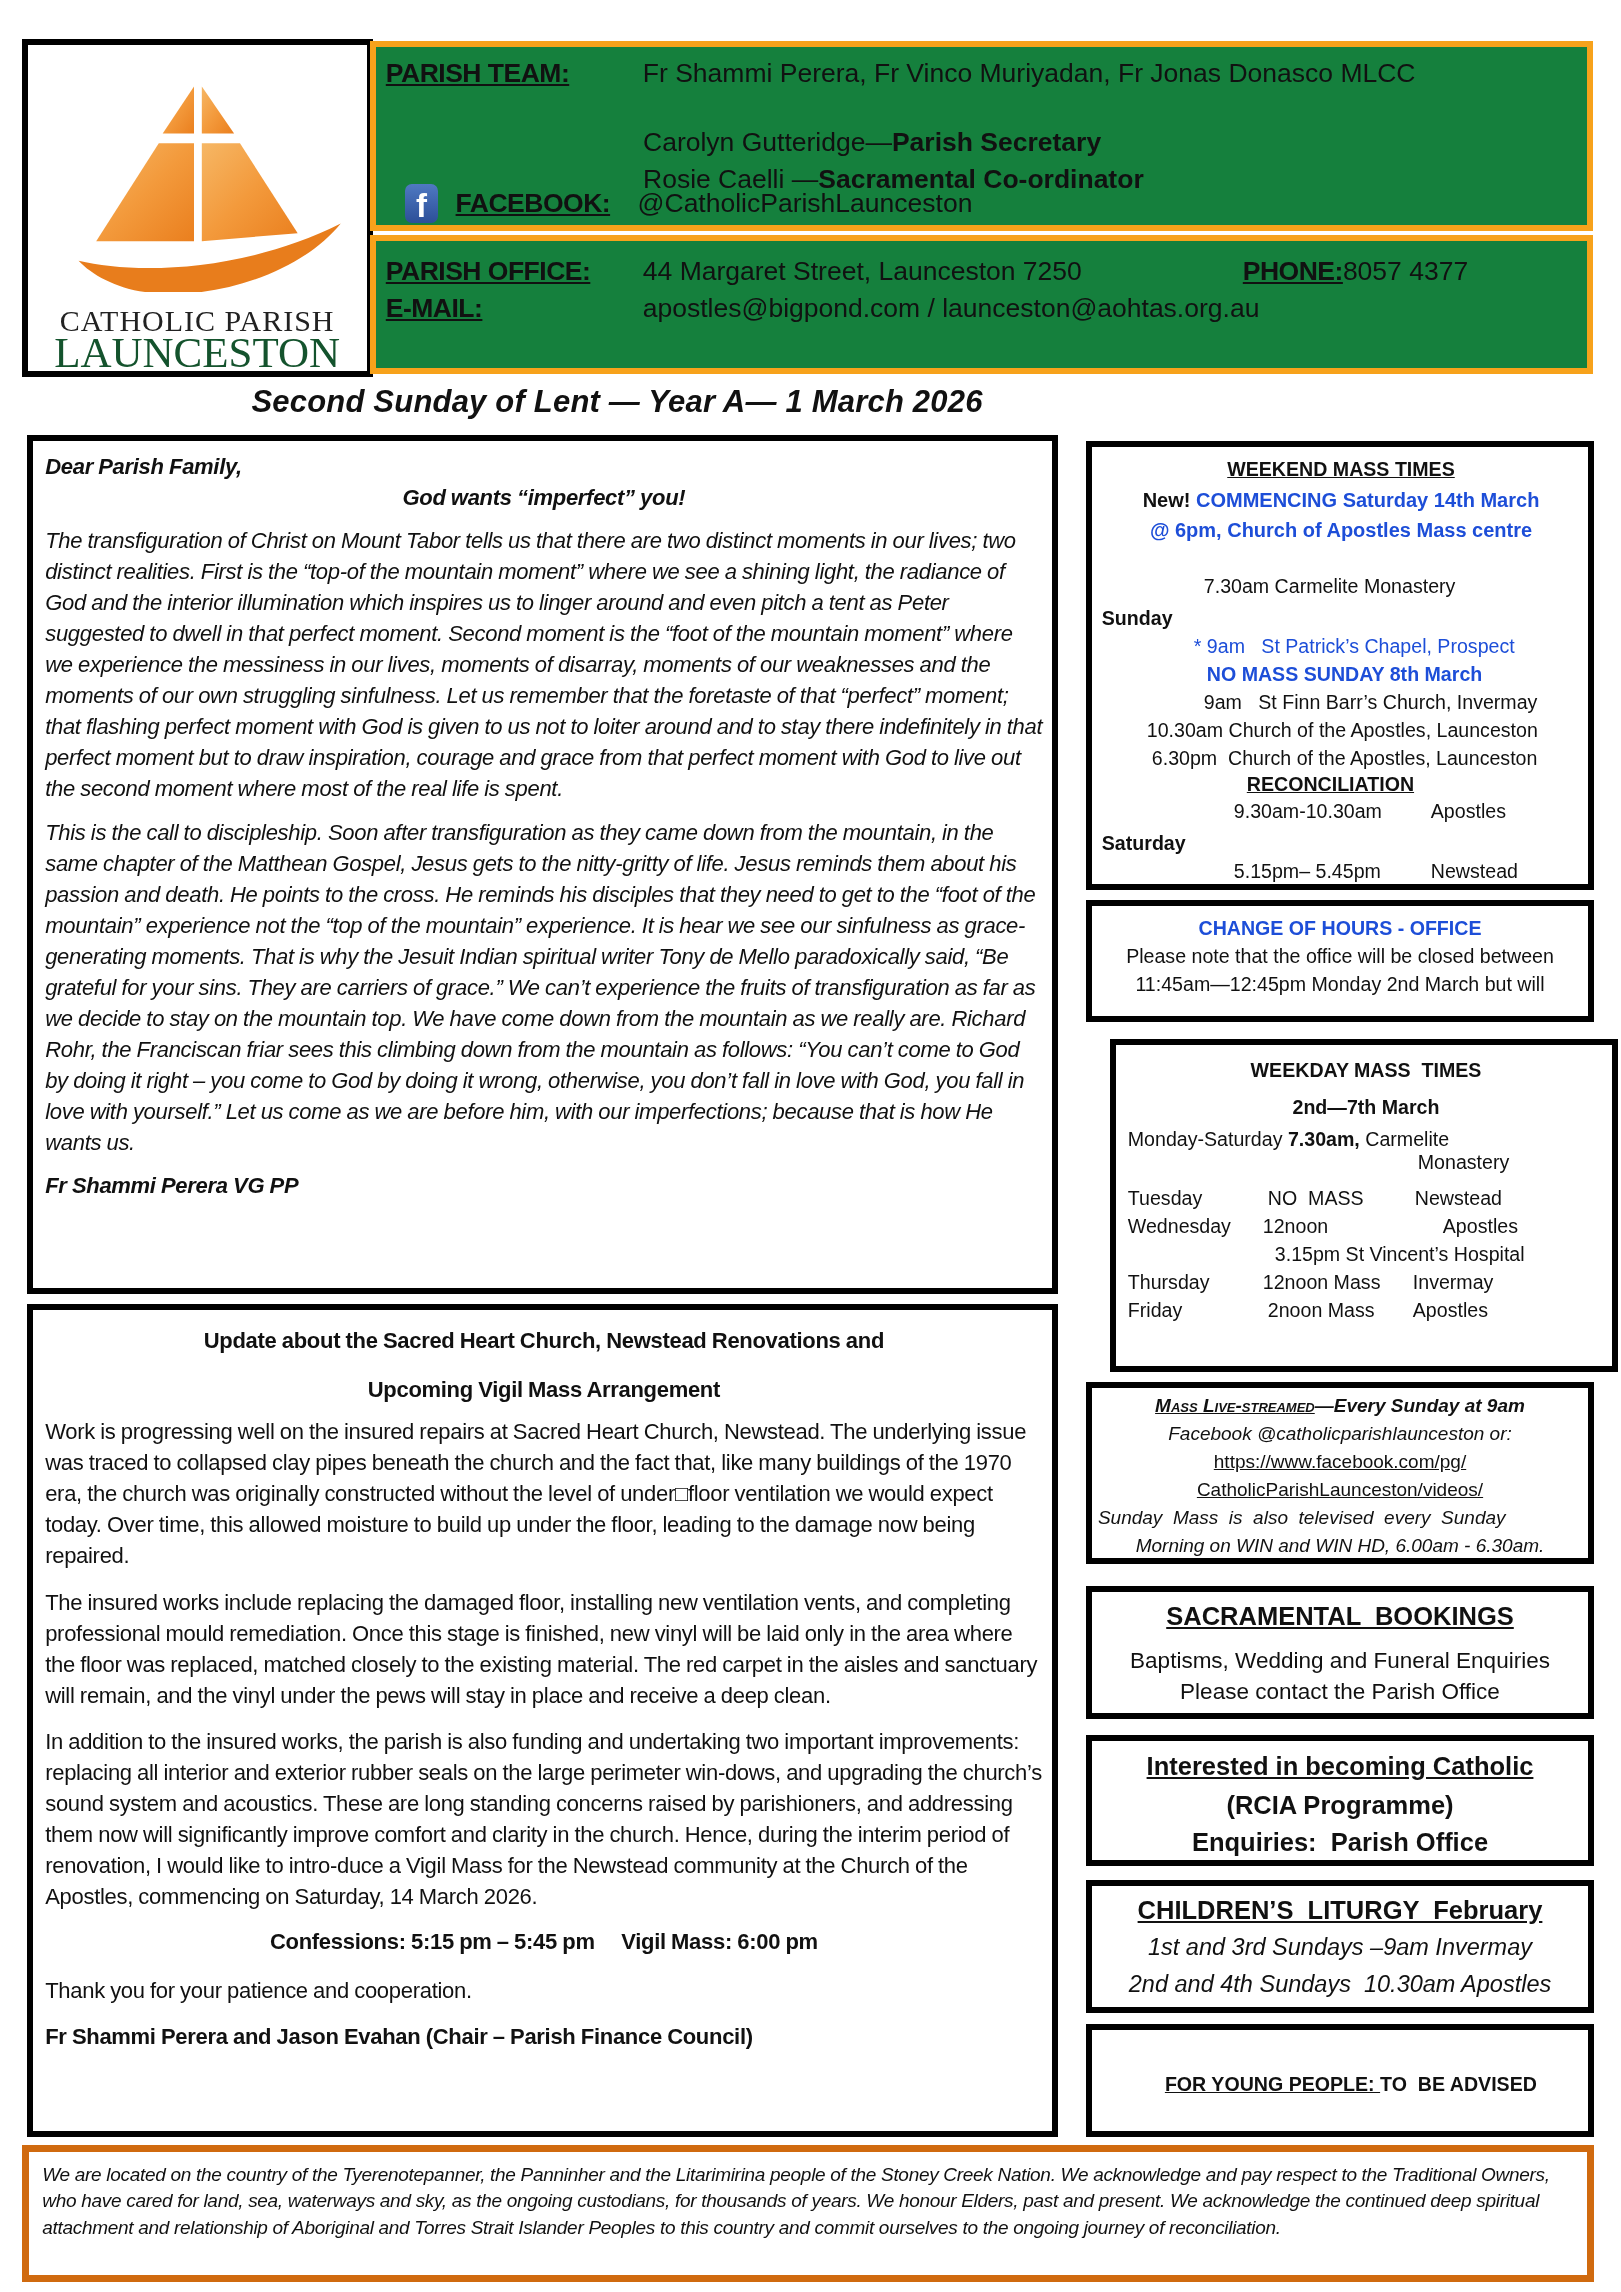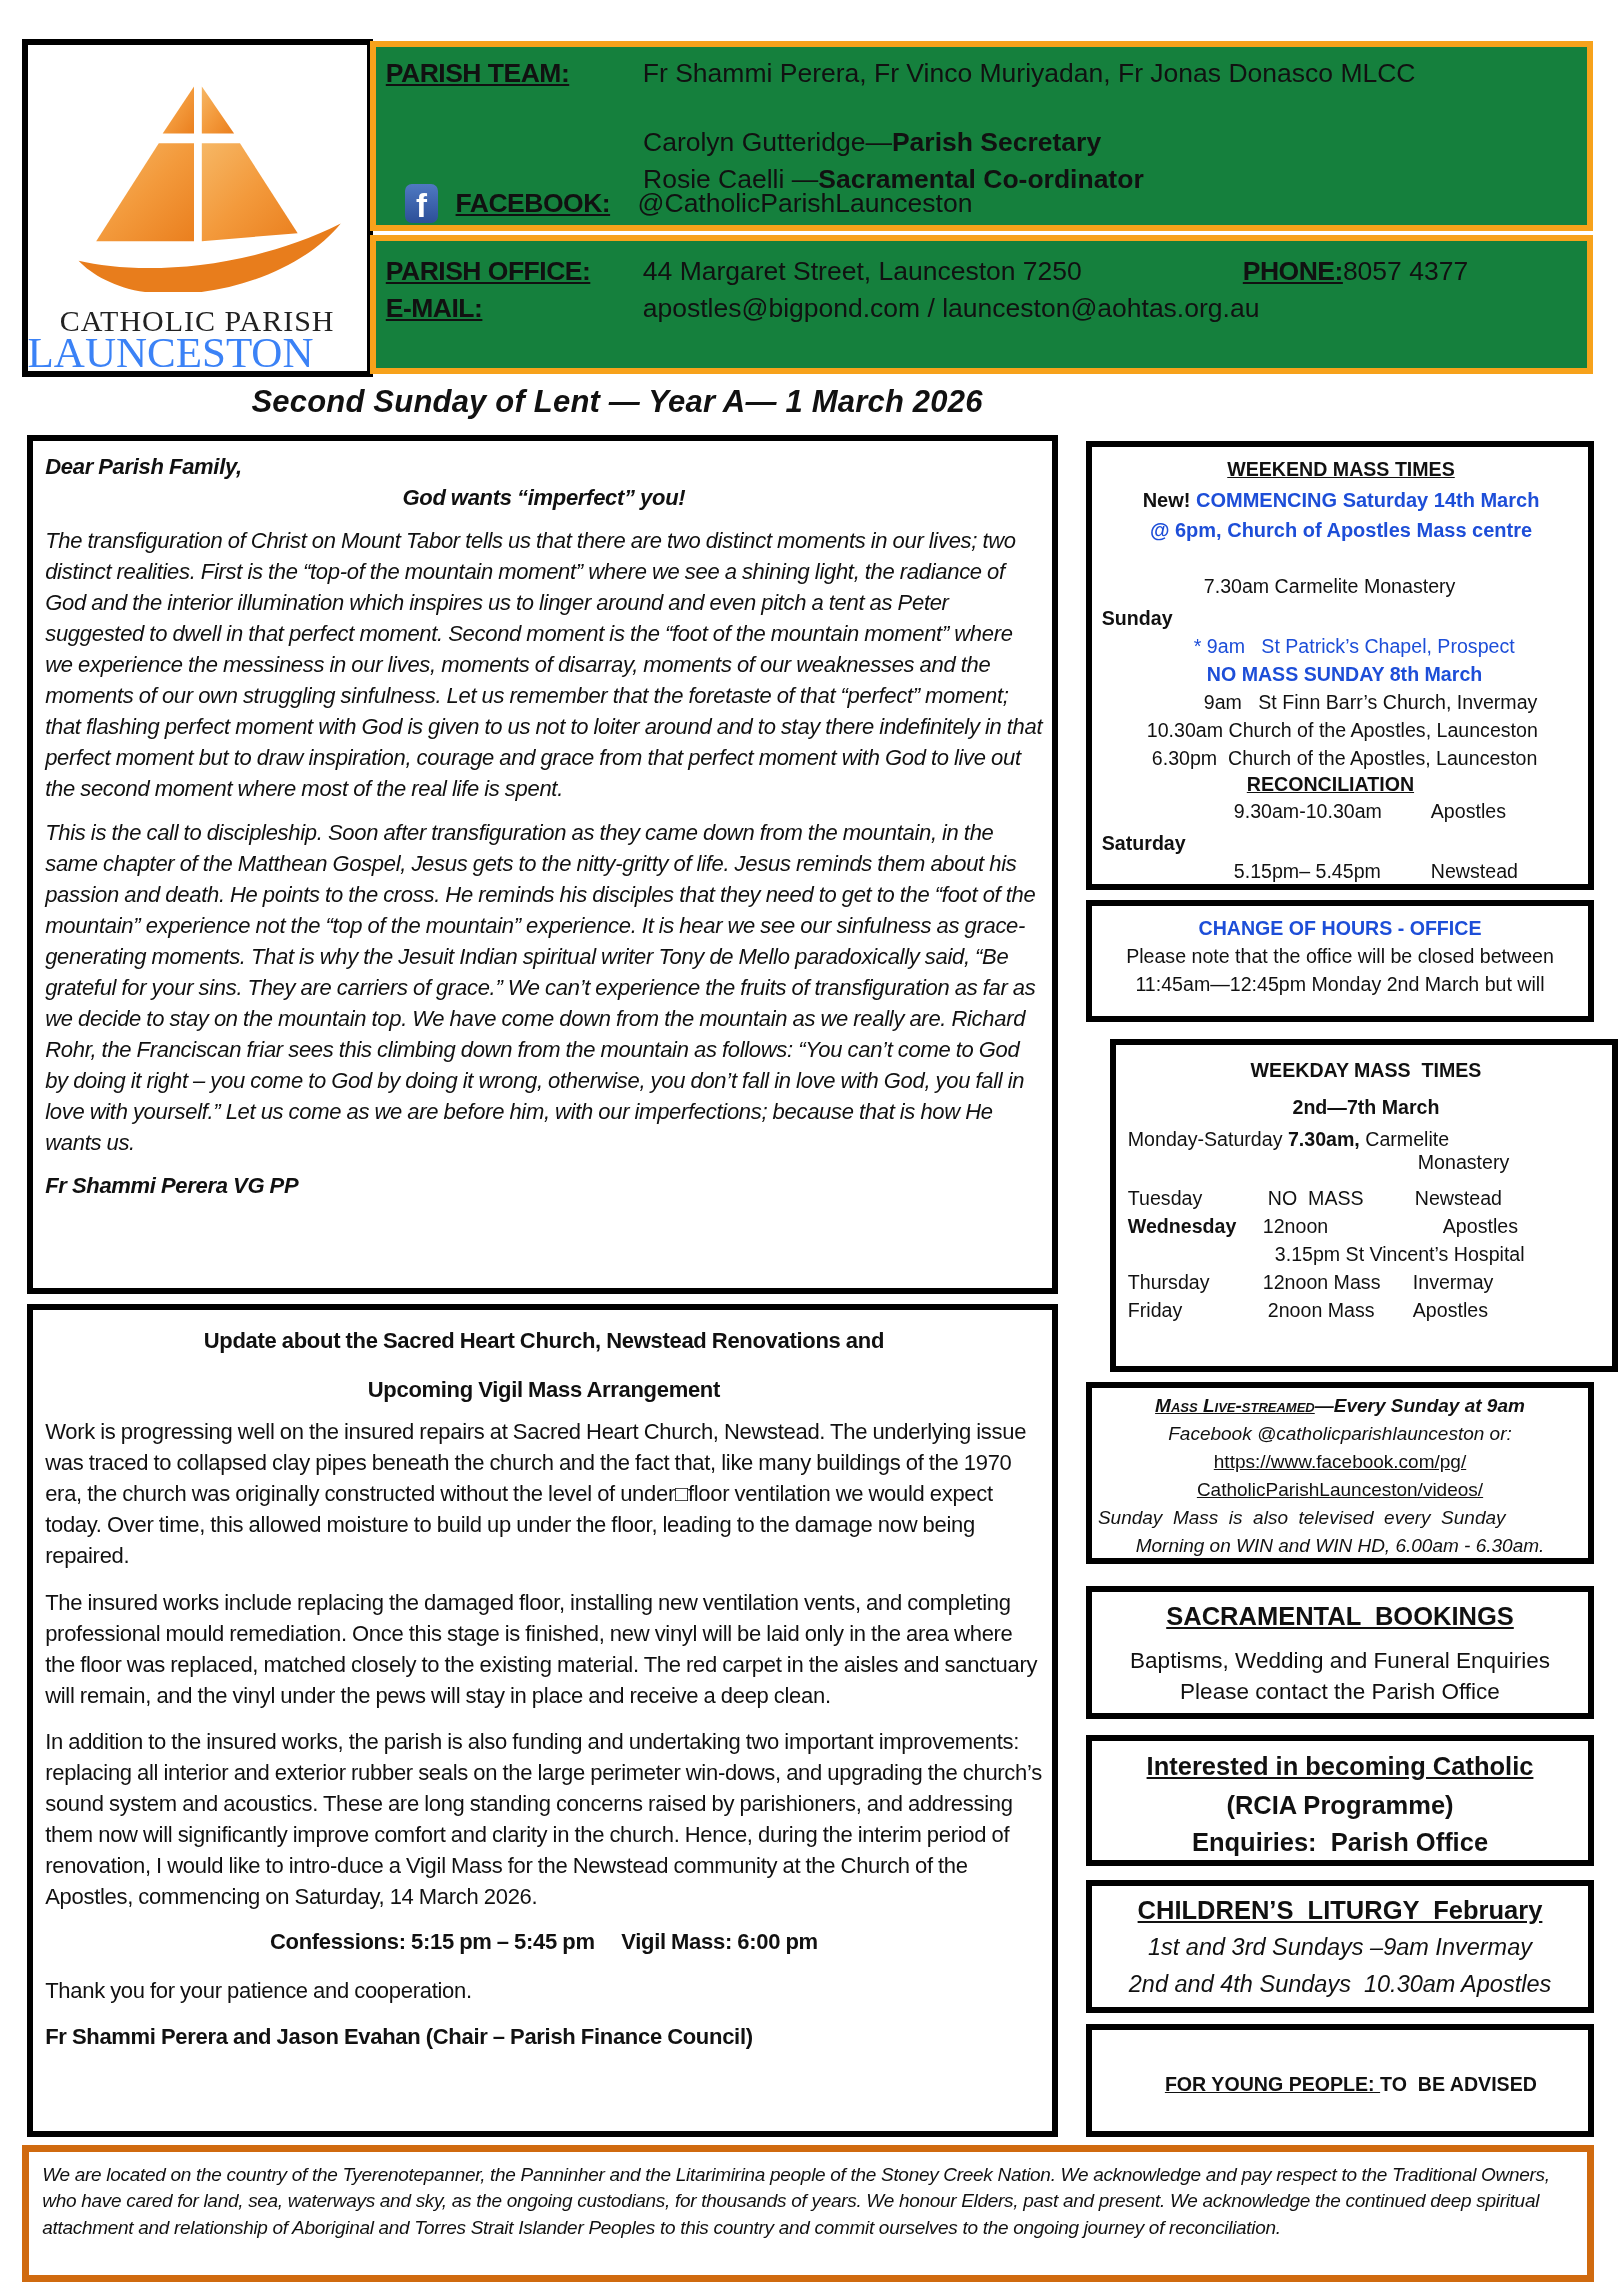--- a/index.html
+++ b/index.html
@@ -10,21 +10,21 @@
   .footbox{border:7.8px solid #d06a0f;background:#fff;}
   u,.u{text-decoration:underline;}
   .b{font-weight:bold;margin-top:32px;}
   .i{font-style:italic;}
   .red{color:#1d4ed8;}
   .ctr{text-align:center;}
   
   .hdr-row{display:flex;align-items:baseline;font-size:26.5px;line-height:37px;}
   .hdr-lbl{font-weight:bold;text-decoration:underline;letter-spacing:-0.5px;}
   .logo-text1{font-family:"Liberation Serif",serif;font-size:30px;letter-spacing:1px;color:#222;text-align:center;}
-  .logo-text2{font-family:"Liberation Serif",serif;font-size:43px;letter-spacing:0px;color:#3b82f6;line-height:39px;}
+  .logo-text2{font-family:"Liberation Serif",serif;font-size:43px;letter-spacing:0px;color:#14532d;text-align:center;line-height:39px;}
   .title{font-size:31px;font-weight:bold;font-style:italic;text-align:center;letter-spacing:0.2px;}
   .letter p{margin:0;}
   .letter{font-size:22px;line-height:31px;font-style:italic;padding:9.8px 9.8px 0 11.8px;letter-spacing:-0.3px;word-spacing:-0.5px;}
   .update{font-size:22px;line-height:31px;padding:5.9px 9.8px 0 11.8px;letter-spacing:-0.3px;word-spacing:-0.5px;}
   .update p{margin:0;}
   .rbox{font-size:19.6px;line-height:28px;}
   .rbox p{margin:0;}
   .grid-row{display:flex;}
 </style>
 </head>
@@ -145,21 +145,21 @@
   <p style="line-height:25.5px;">
     <span>Monday-Saturday </span><span class="b">7.30am,</span><span> Carmelite</span>
   </p>
   <p style="padding-left:290px;line-height:21.6px;margin-bottom:9.8px;">Monastery</p>
   <div class="grid-row">
     <span style="width:140px;">Tuesday</span>
     <span style="width:147px;white-space:pre;">NO  MASS</span>
     <span>Newstead</span>
   </div>
   <div class="grid-row">
-    <span style="width:135px;font-weight:bold;">Wednesday</span>
+    <span style="width:135px;">Wednesday</span>
     <span style="width:180px;">12noon</span>
     <span>Apostles</span>
   </div>
   <div class="grid-row">
     <span style="width:147px;"></span>
     <span>3.15pm St Vincent’s Hospital</span>
   </div>
   <div class="grid-row">
     <span style="width:135px;">Thursday</span>
     <span style="width:150px;">12noon Mass</span>

